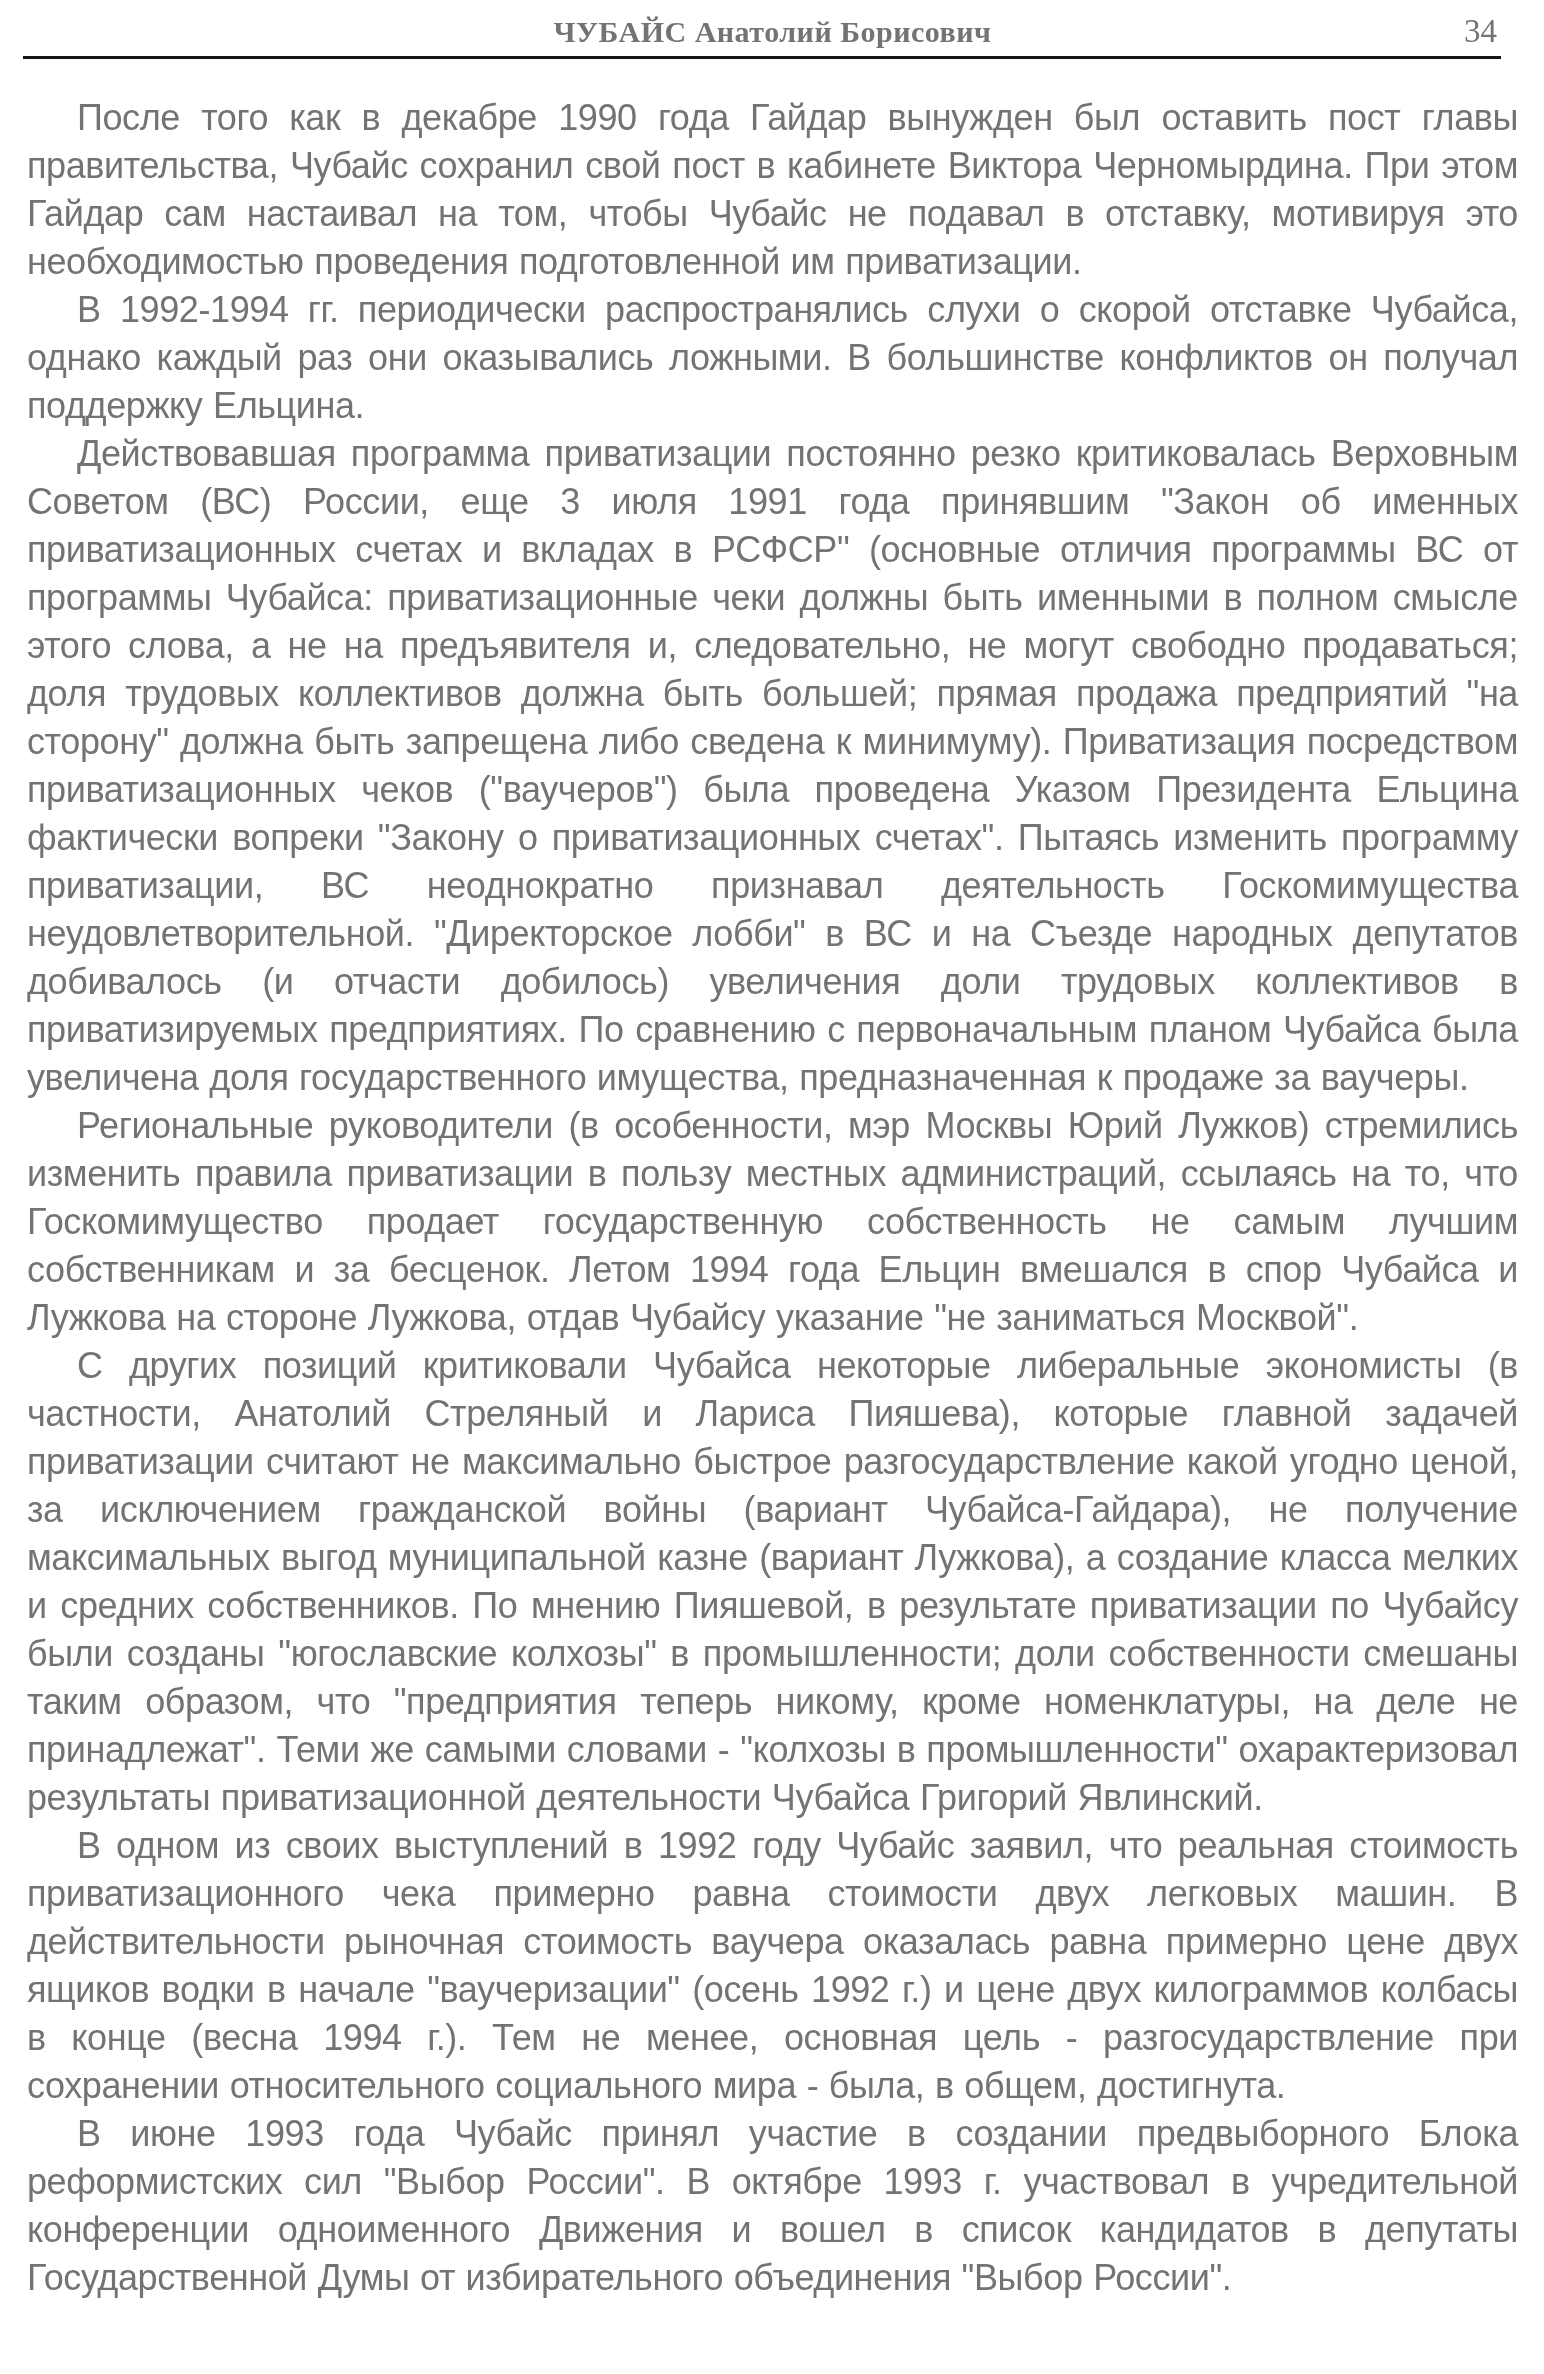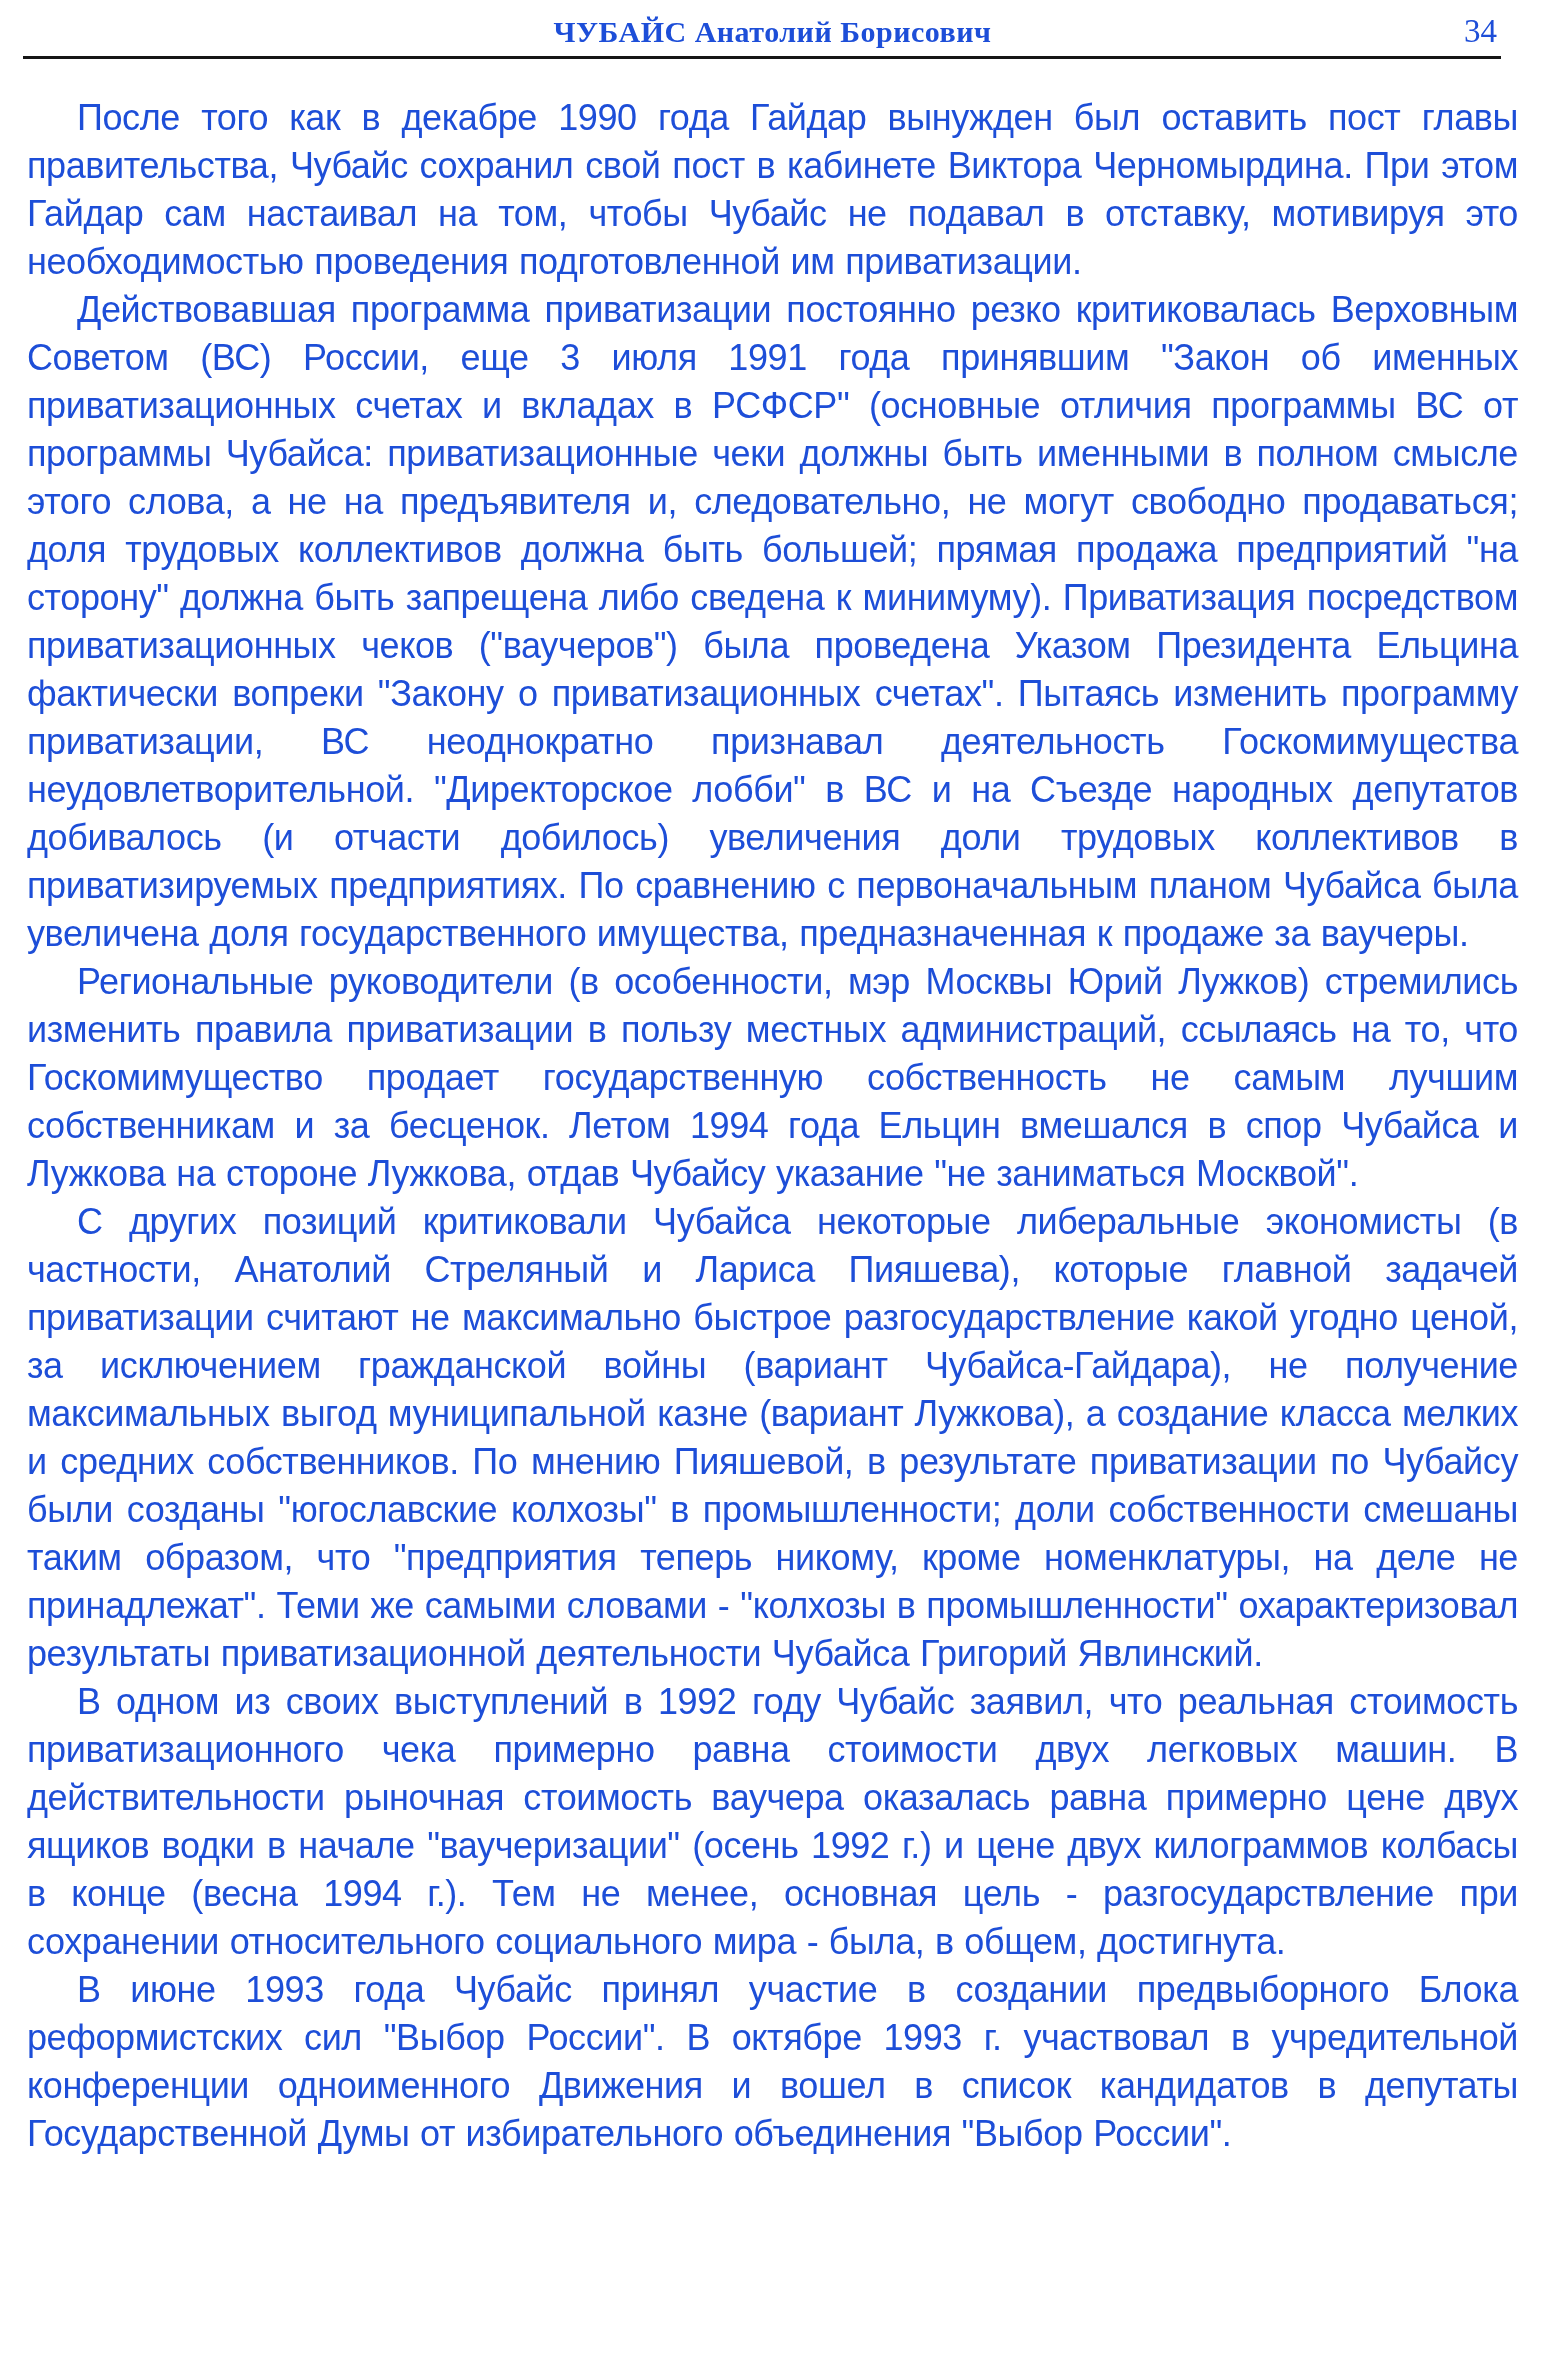--- a/index.html
+++ b/index.html
@@ -8,21 +8,21 @@
     background: #ffffff;
   }
   .page {
     position: relative;
     width: 1545px;
     height: 2374px;
     margin: 0 auto;
     background: #ffffff;
     box-sizing: border-box;
     padding: 7.7px 27px 0 27px;
-    color: #1d4ed8;
+    color: #737373;
     font-family: "Liberation Sans", sans-serif;
     overflow: hidden;
   }
   .page-header {
     display: grid;
     grid-template-columns: 1fr auto 1fr;
     align-items: baseline;
     font-family: "Liberation Serif", serif;
     padding-top: 5.8px;
   }
@@ -69,20 +69,21 @@
   <header class="page-header">
     <span></span>
     <h1 class="header-title">ЧУБАЙС Анатолий Борисович</h1>
     <span class="page-number">34</span>
   </header>
 
   <div class="header-rule"></div>
 
   <main class="body-text">
     <p>После того как в декабре 1990 года Гайдар вынужден был оставить пост главы правительства, Чубайс сохранил свой пост в кабинете Виктора Черномырдина. При этом Гайдар сам настаивал на том, чтобы Чубайс не подавал в отставку, мотивируя это необходимостью проведения подготовленной им приватизации.</p>
+    <p>В 1992-1994 гг. периодически распространялись слухи о скорой отставке Чубайса, однако каждый раз они оказывались ложными. В большинстве конфликтов он получал поддержку Ельцина.</p>
     <p>Действовавшая программа приватизации постоянно резко критиковалась Верховным Советом (ВС) России, еще 3 июля 1991 года принявшим "Закон об именных приватизационных счетах и вкладах в РСФСР" (основные отличия программы ВС от программы Чубайса: приватизационные чеки должны быть именными в полном смысле этого слова, а не на предъявителя и, следовательно, не могут свободно продаваться; доля трудовых коллективов должна быть большей; прямая продажа предприятий "на сторону" должна быть запрещена либо сведена к минимуму). Приватизация посредством приватизационных чеков ("ваучеров") была проведена Указом Президента Ельцина фактически вопреки "Закону о приватизационных счетах". Пытаясь изменить программу приватизации, ВС неоднократно признавал деятельность Госкомимущества неудовлетворительной. "Директорское лобби" в ВС и на Съезде народных депутатов добивалось (и отчасти добилось) увеличения доли трудовых коллективов в приватизируемых предприятиях. По сравнению с первоначальным планом Чубайса была увеличена доля государственного имущества, предназначенная к продаже за ваучеры.</p>
     <p>Региональные руководители (в особенности, мэр Москвы Юрий Лужков) стремились изменить правила приватизации в пользу местных администраций, ссылаясь на то, что Госкомимущество продает государственную собственность не самым лучшим собственникам и за бесценок. Летом 1994 года Ельцин вмешался в спор Чубайса и Лужкова на стороне Лужкова, отдав Чубайсу указание "не заниматься Москвой".</p>
     <p>С других позиций критиковали Чубайса некоторые либеральные экономисты (в частности, Анатолий Стреляный и Лариса Пияшева), которые главной задачей приватизации считают не максимально быстрое разгосударствление какой угодно ценой, за исключением гражданской войны (вариант Чубайса-Гайдара), не получение максимальных выгод муниципальной казне (вариант Лужкова), а создание класса мелких и средних собственников. По мнению Пияшевой, в результате приватизации по Чубайсу были созданы "югославские колхозы" в промышленности; доли собственности смешаны таким образом, что "предприятия теперь никому, кроме номенклатуры, на деле не принадлежат". Теми же самыми словами - "колхозы в промышленности" охарактеризовал результаты приватизационной деятельности Чубайса Григорий Явлинский.</p>
     <p>В одном из своих выступлений в 1992 году Чубайс заявил, что реальная стоимость приватизационного чека примерно равна стоимости двух легковых машин. В действительности рыночная стоимость ваучера оказалась равна примерно цене двух ящиков водки в начале "ваучеризации" (осень 1992 г.) и цене двух килограммов колбасы в конце (весна 1994 г.). Тем не менее, основная цель - разгосударствление при сохранении относительного социального мира - была, в общем, достигнута.</p>
     <p>В июне 1993 года Чубайс принял участие в создании предвыборного Блока реформистских сил "Выбор России". В октябре 1993 г. участвовал в учредительной конференции одноименного Движения и вошел в список кандидатов в депутаты Государственной Думы от избирательного объединения "Выбор России".</p>
   </main>
 </div>
 
 
 </body></html>

